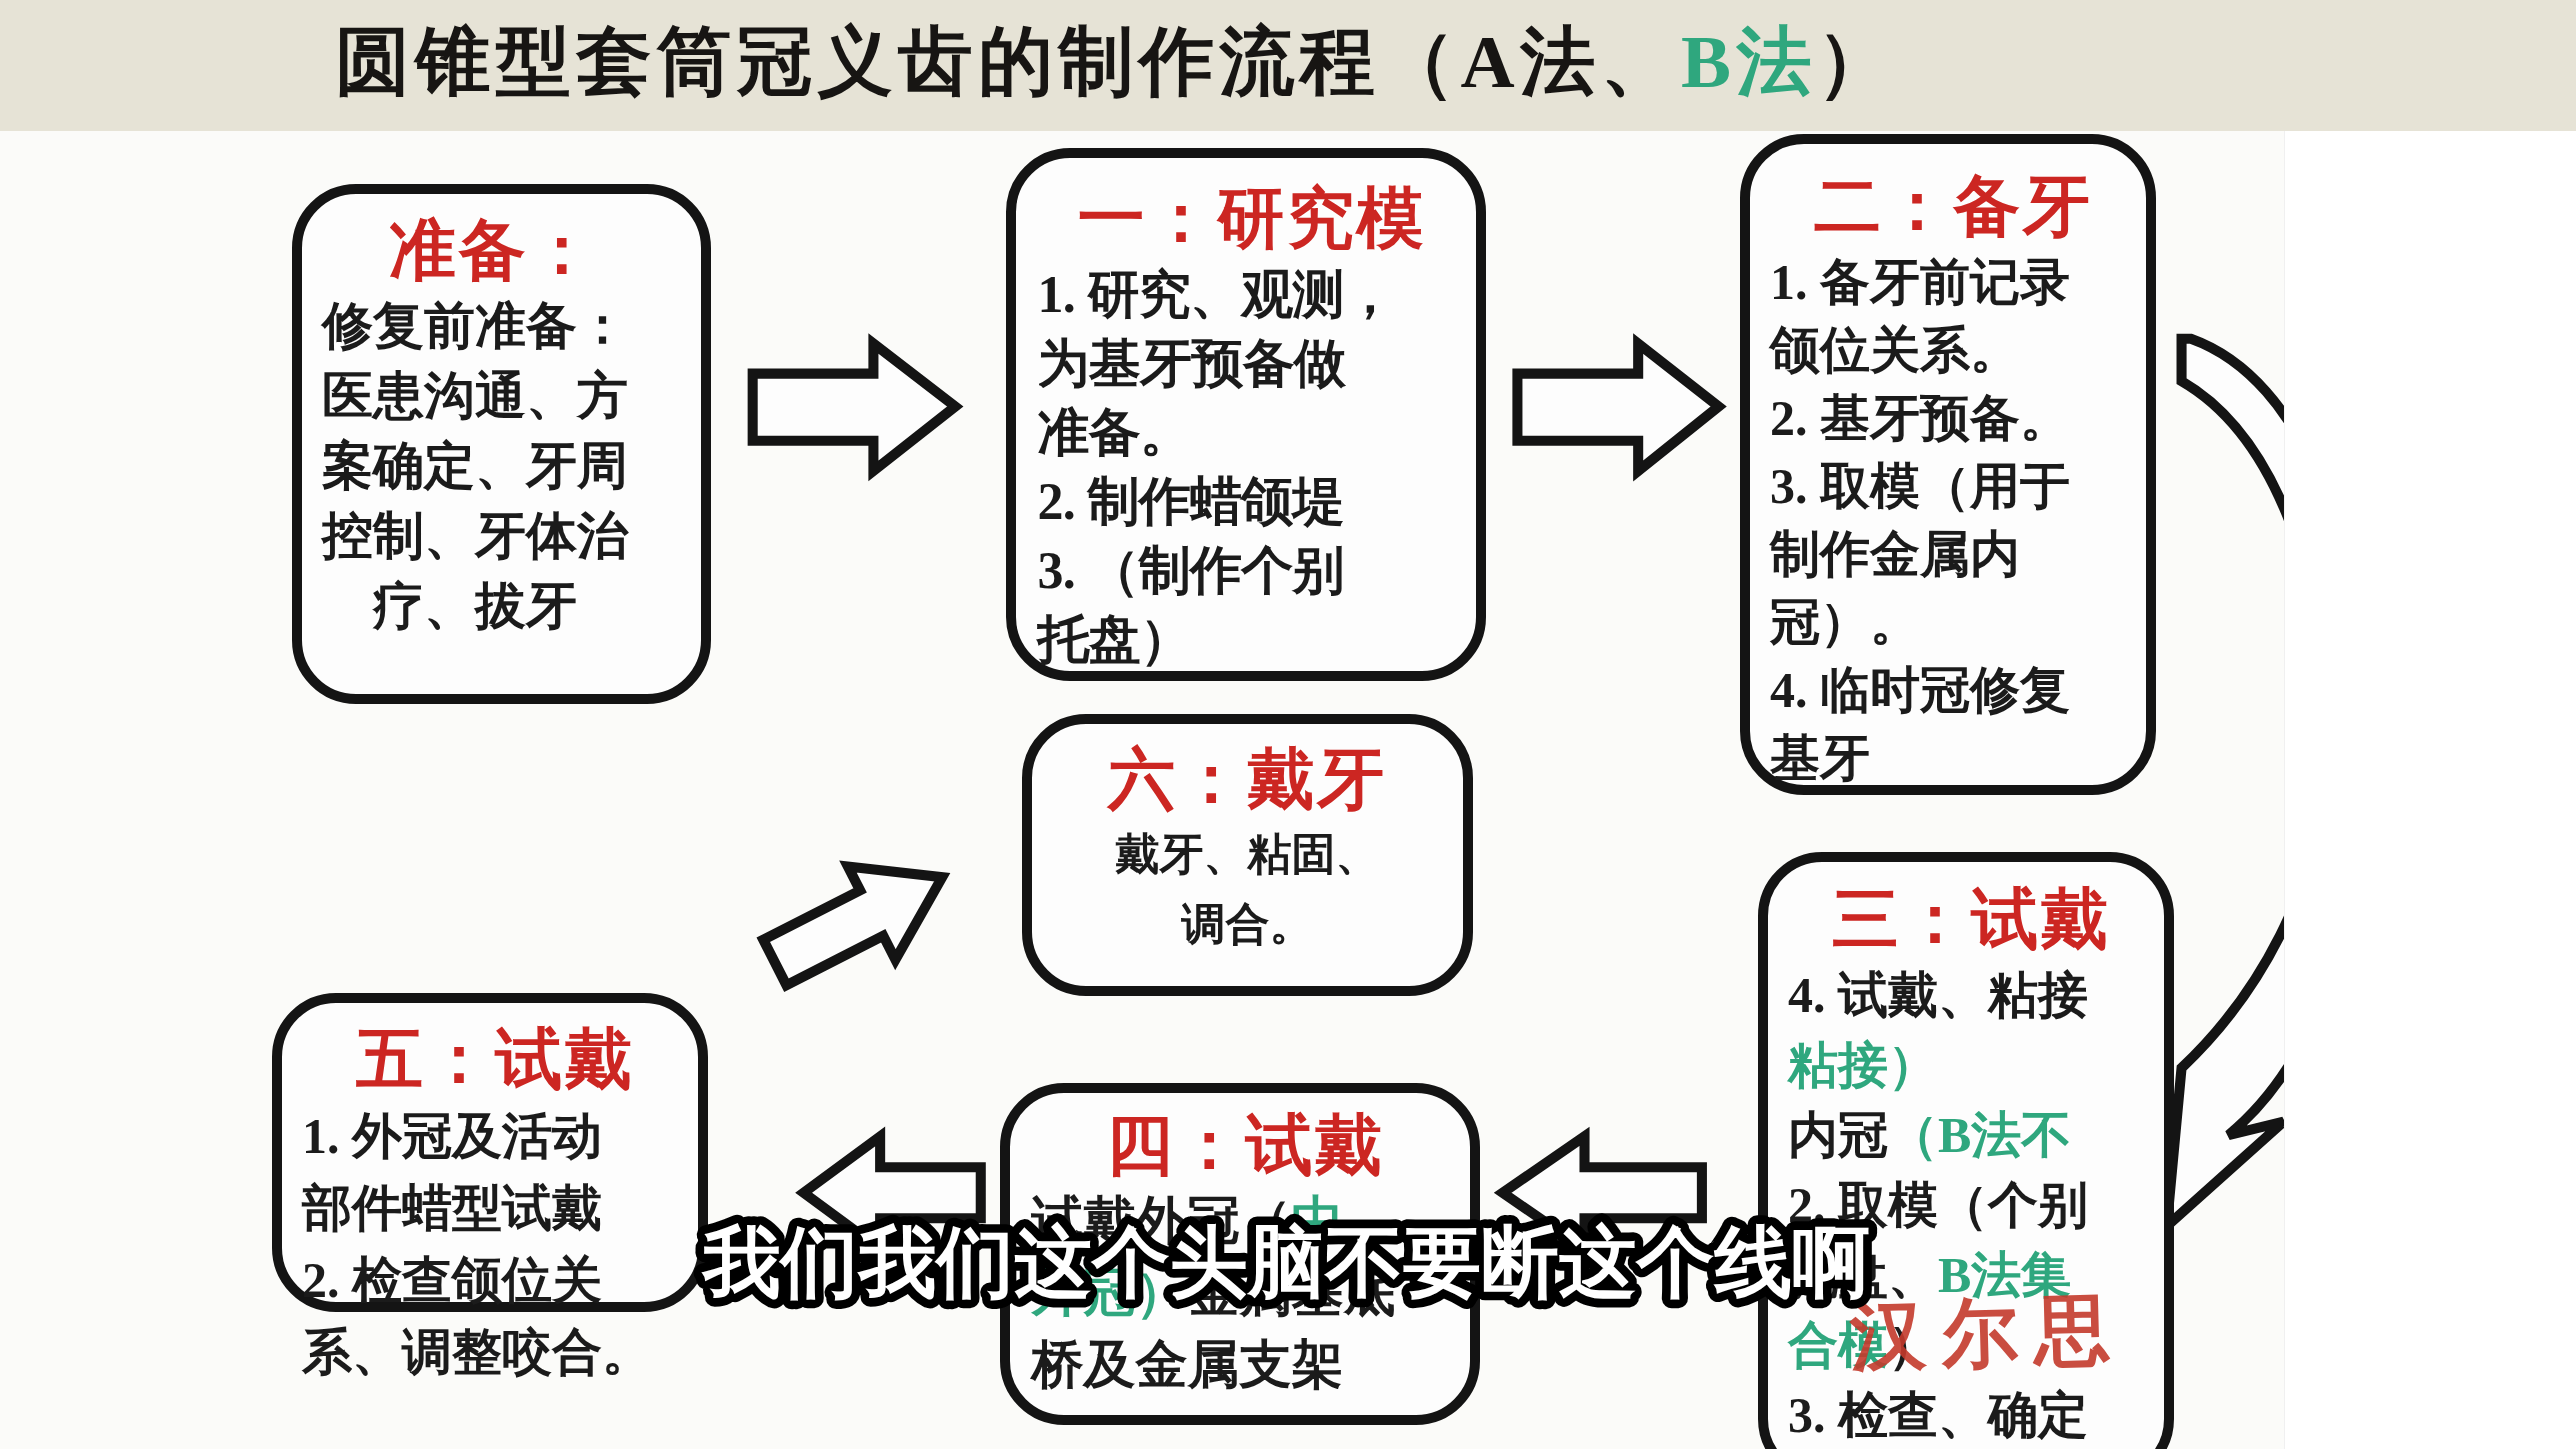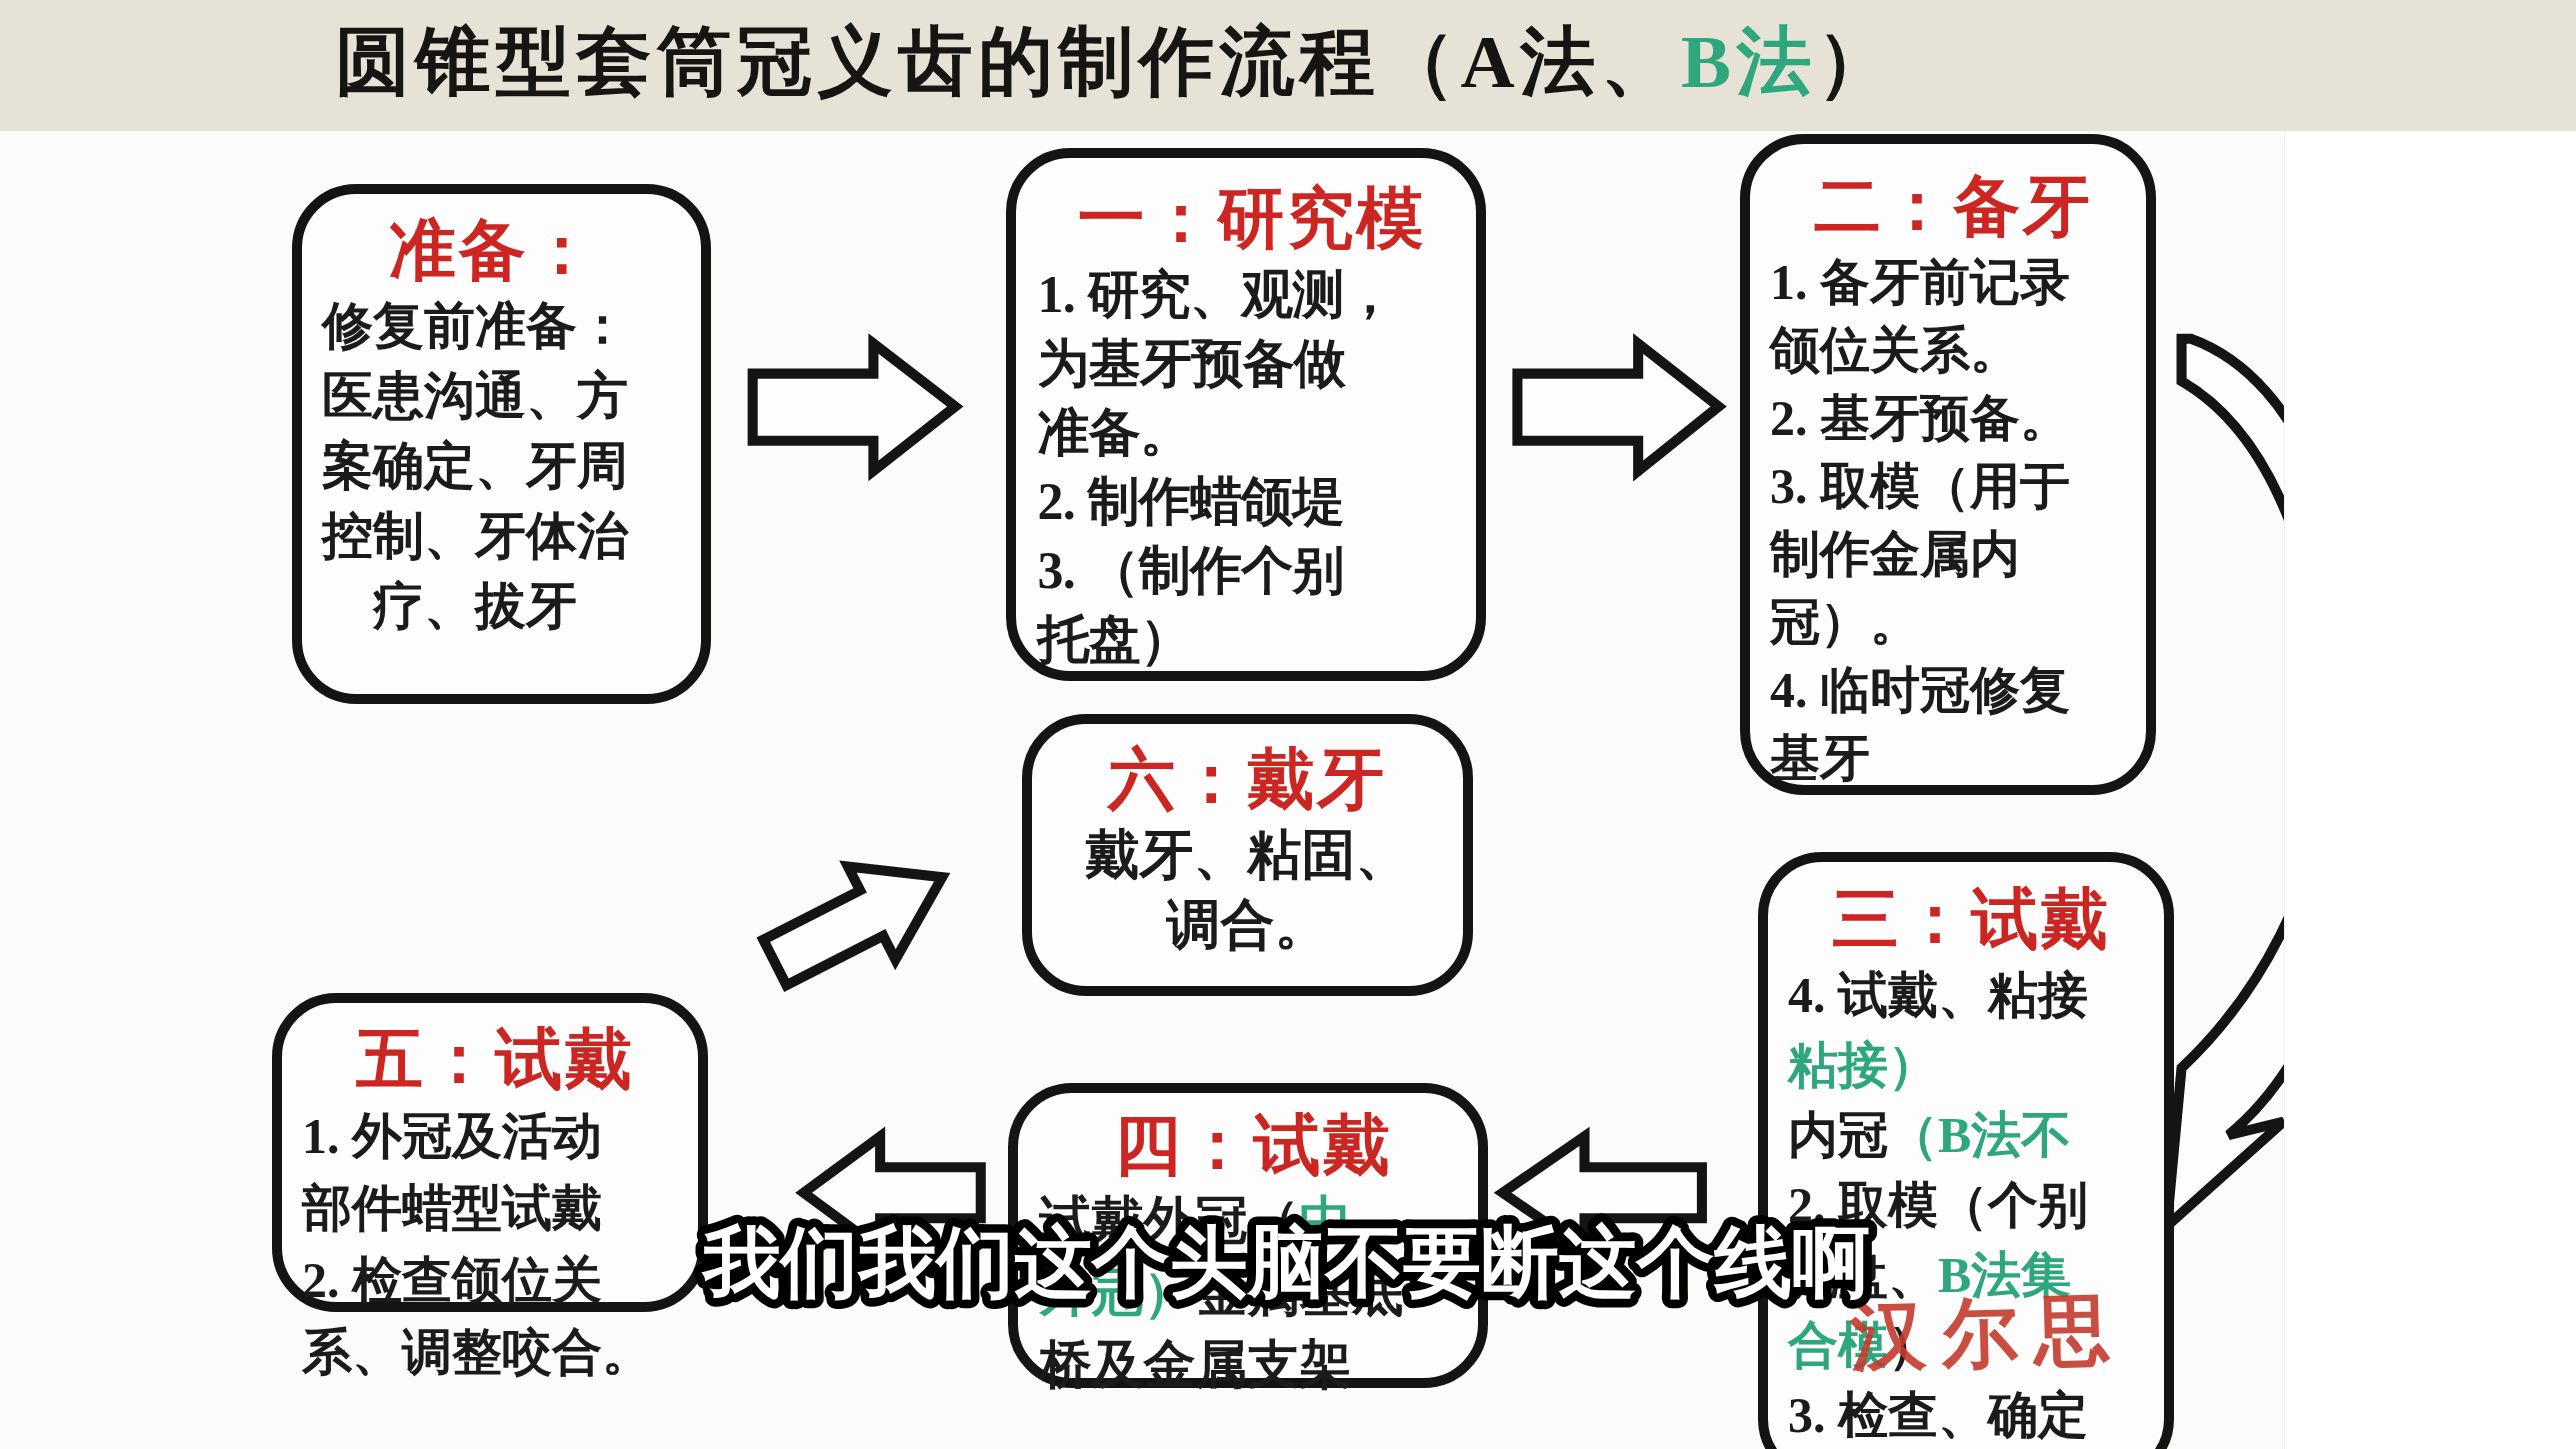--- a/index.html
+++ b/index.html
@@ -25,28 +25,28 @@
   #box-prep .box-body{font-size:51px;line-height:70px;}
   #box-one{left:1006px;top:148px;width:480px;height:533px;padding:19px 9.4px 0 21.5px;}
   #box-one .box-body{font-size:52px;line-height:69px;letter-spacing:-0.7px;}
   #box-one .box-title{line-height:83px;}
   #box-two{left:1740px;top:134px;width:416px;height:661px;padding:20px 9.4px 0 20px;}
   #box-two .box-body{font-size:50px;line-height:68px;}
   #box-two .box-title{line-height:84px;}
   #box-three{left:1758px;top:852px;width:416px;height:631px;padding:16px 9.4px 0 20px;}
   #box-three .box-body{font-size:50px;line-height:70px;}
   #box-three .box-title{line-height:82px;}
-  #box-four{left:1000px;top:1083px;width:480px;height:305px;padding:13.4px 10.7px 0 21.5px;margin-left:8px;}
+  #box-four{left:1000px;top:1083px;width:480px;height:342px;padding:13.4px 10.7px 0 21.5px;}
   #box-four .box-body{font-size:52px;line-height:72px;}
   #box-four .box-title{line-height:79px;}
   #box-five{left:272px;top:993px;width:436px;height:319px;padding:14.8px 9.4px 0 20px;}
   #box-five .box-body{font-size:50px;line-height:72px;}
   #box-five .box-title{line-height:82px;}
   #box-six{left:1022px;top:714px;width:451px;height:282px;padding:14.8px 10.7px 0 10.7px;}
-  #box-six .box-body{font-size:54px;line-height:70px;text-align:center;}
+  #box-six .box-body{font-size:44px;line-height:70px;text-align:center;}
   #box-six .box-title{line-height:81px;}
   
   .arrow-layer{position:absolute;left:0;top:0;width:2576px;height:1449px;z-index:6;pointer-events:none;}
   .arc-clip{position:absolute;left:0;top:0;width:2284px;height:1449px;overflow:hidden;z-index:5;pointer-events:none;}
   
   .subtitle-svg{position:absolute;left:0;top:0;width:2576px;height:1449px;z-index:50;pointer-events:none;
        font-family:"Liberation Sans","DejaVu Sans",sans-serif;}
   .watermark{position:absolute;left:1850px;top:1283px;z-index:40;font-size:76px;font-weight:700;
        letter-spacing:16px;color:var(--wm,#c43a2c);opacity:.9;transform:rotate(-1.5deg);white-space:nowrap;}
 </style>

